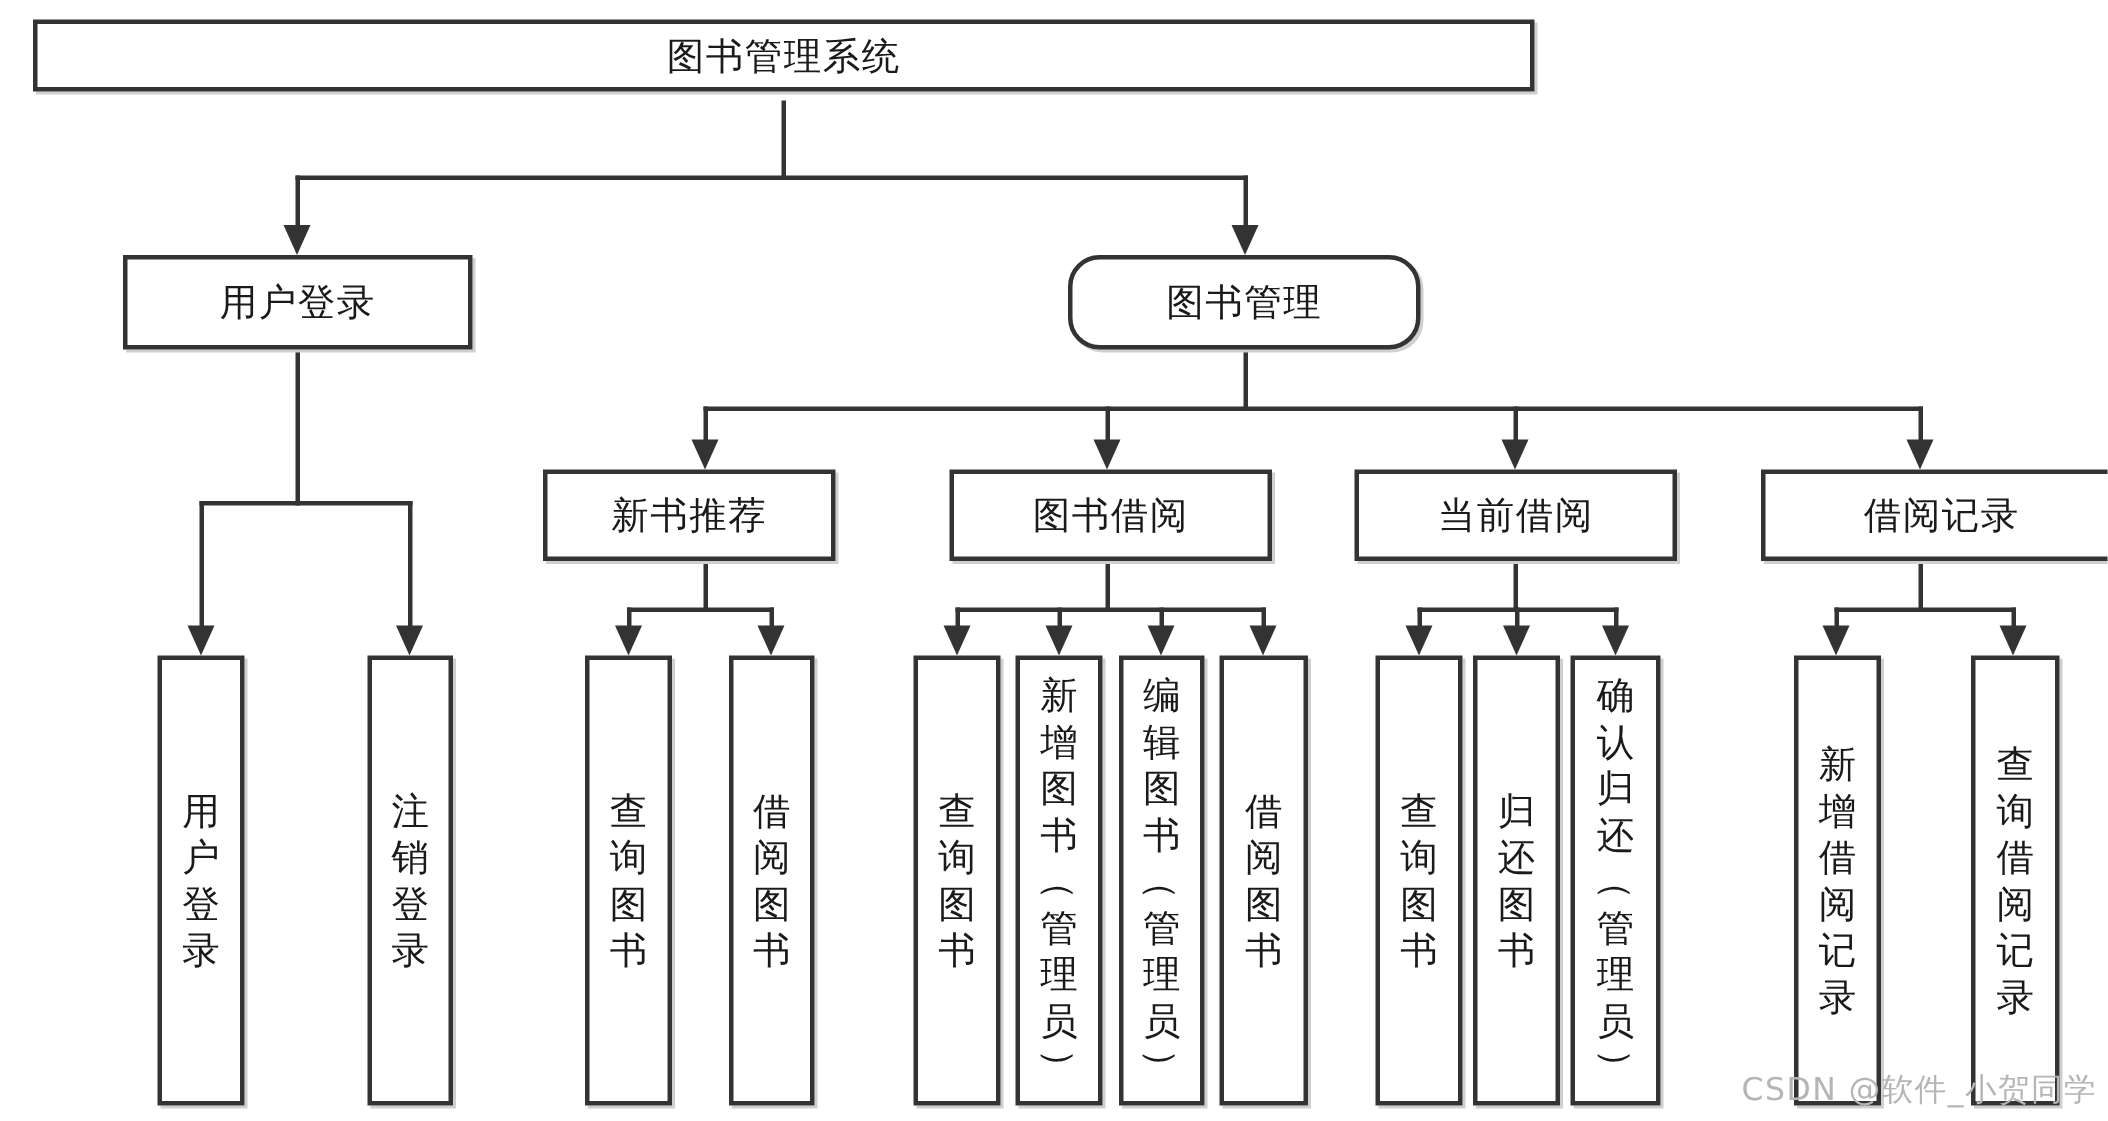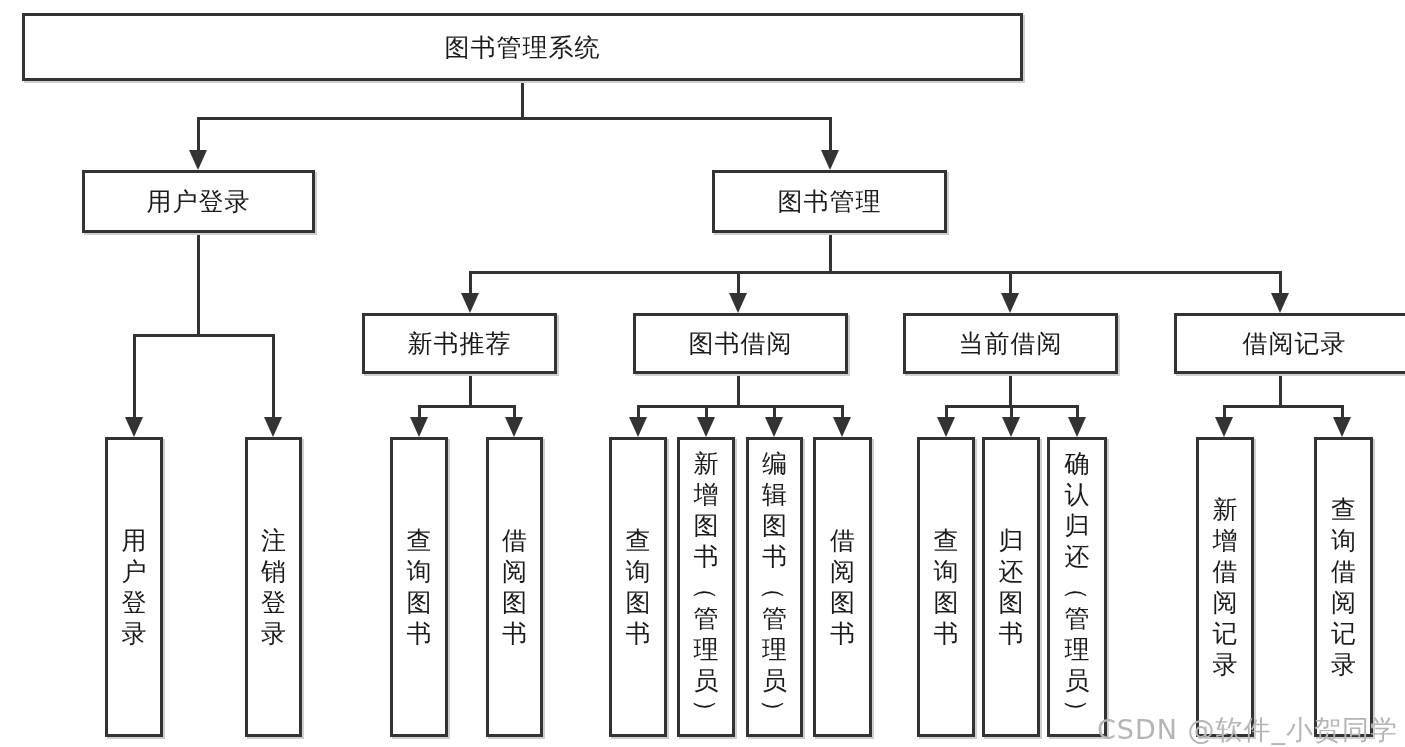--- a/index.html
+++ b/index.html
@@ -64,21 +64,21 @@
     position:absolute;
     width:0;height:0;
     border-left:9px solid transparent;
     border-right:9px solid transparent;
     border-top:20px solid var(--line);
   }
   .watermark{
     position:absolute;
     top:712px;
     right:7px;
-    font-size:27px;
+    font-size:21px;
     color:var(--watermark);
     letter-spacing:1px;
     z-index:5;
     white-space:nowrap;
   }
 </style>
 </head>
 <body>
 
 <div class="canvas">
@@ -135,28 +135,28 @@
   <div class="line" style="left:1076px;top:405px;width:3px;height:14px;"></div>
   <div class="arrow" style="left:1068px;top:417px;"></div>
 
   <div class="line" style="left:1279px;top:372px;width:3px;height:36px;"></div>
   <div class="line" style="left:1223px;top:405px;width:121px;height:3px;"></div>
   <div class="line" style="left:1223px;top:405px;width:3px;height:14px;"></div>
   <div class="arrow" style="left:1215px;top:417px;"></div>
   <div class="line" style="left:1341px;top:405px;width:3px;height:14px;"></div>
   <div class="arrow" style="left:1333px;top:417px;"></div>
 
-  <div class="node" style="left:22px;top:13px;width:1001px;height:68px;">
+  <div class="node" style="left:22px;top:13px;width:1001px;height:48px;">
     <span>图书管理系统</span>
   </div>
 
   <div class="node" style="left:82px;top:170px;width:233px;height:63px;">
     <span>用户登录</span>
   </div>
-  <div class="node" style="left:712px;top:170px;width:235px;height:63px;">
+  <div class="node" style="left:712px;top:170px;width:235px;height:63px;border-radius:21px;">
     <span>图书管理</span>
   </div>
 
   <div class="node" style="left:362px;top:313px;width:195px;height:61px;">
     <span>新书推荐</span>
   </div>
   <div class="node" style="left:903px;top:313px;width:215px;height:61px;">
     <span>当前借阅</span>
   </div>
   <div class="node" style="left:633px;top:313px;width:215px;height:61px;">

